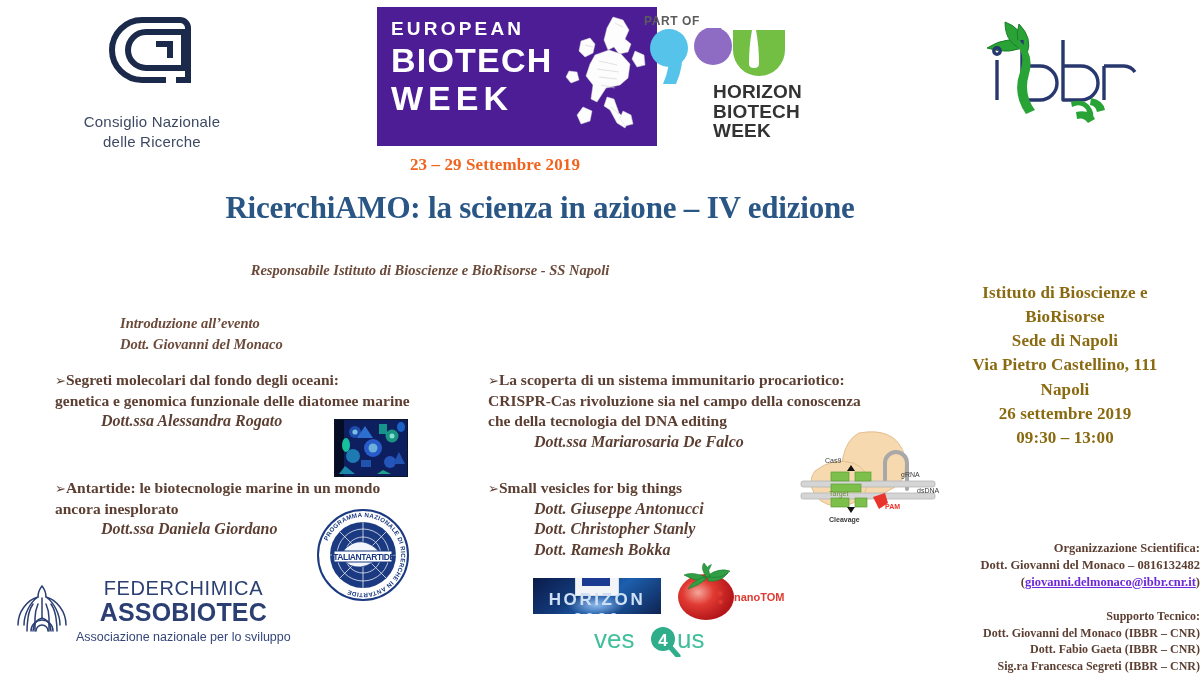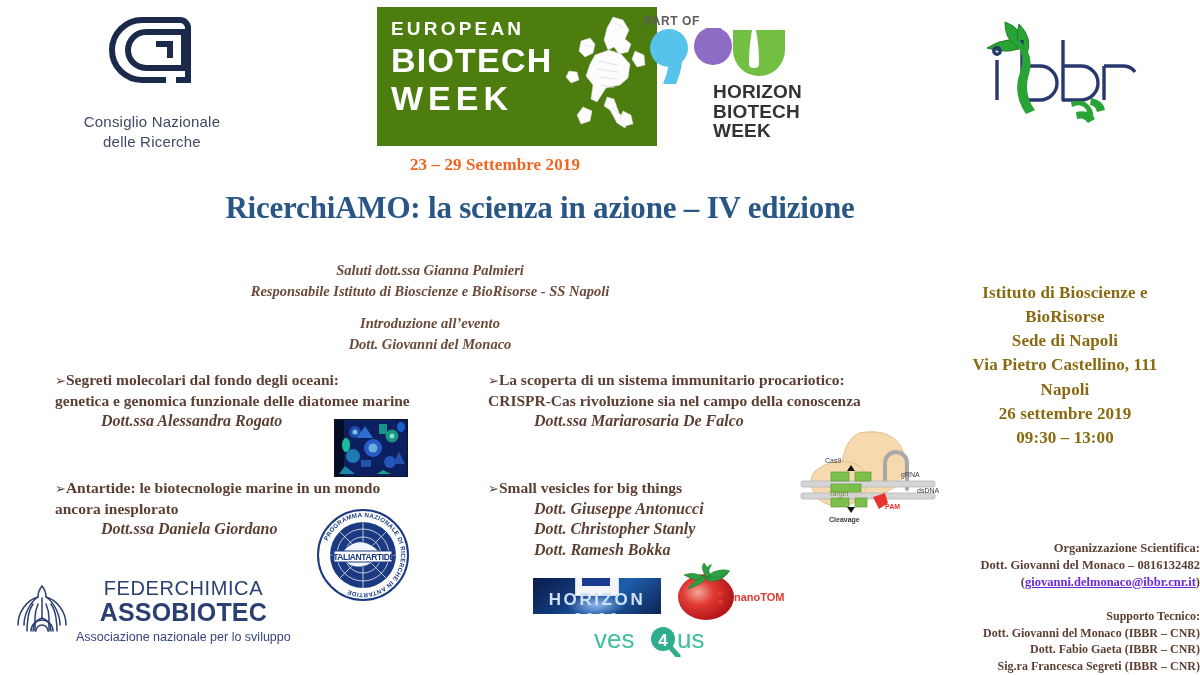--- a/index.html
+++ b/index.html
@@ -14,21 +14,21 @@
   
   #cnr-logo{left:52px;top:14px;width:200px;text-align:center;}
   #cnr-mark{width:92px;height:74px;margin:0 auto;position:relative;}
   #cnr-mark svg{display:block;}
   #cnr-caption{
     margin-top:24px;font-family:"Liberation Sans",sans-serif;
     font-size:15px;line-height:1.32;color:#3e4a63;letter-spacing:.2px;
   }
 
   
-  #ebw-logo{left:377px;top:7px;width:280px;height:139px;background:#4d7c0f;overflow:hidden;}
+  #ebw-logo{left:377px;top:7px;width:280px;height:139px;background:#4c1d95;overflow:hidden;}
   #ebw-text{position:absolute;left:14px;top:12px;width:130px;
     font-family:"Liberation Sans",sans-serif;color:#fff;font-weight:700;}
   #ebw-l1{font-size:19px;letter-spacing:3.2px;line-height:1;}
   #ebw-l2{font-size:34px;letter-spacing:1.2px;line-height:1.05;margin-top:5px;}
   #ebw-l3{font-size:34px;letter-spacing:5px;line-height:1.05;margin-top:2px;}
   #ebw-map{position:absolute;right:2px;top:4px;width:104px;height:132px;}
 
   
   #gbw-logo{left:637px;top:10px;width:150px;height:130px;}
   #gbw-partof{position:absolute;left:7px;top:4px;font-family:"Liberation Sans",sans-serif;
@@ -44,21 +44,21 @@
   #ebw-date{left:377px;top:155px;width:236px;text-align:center;
     font-size:17px;font-weight:700;color:#f1641e;letter-spacing:.1px;}
 
   
   #main-title{left:120px;top:190px;width:840px;text-align:center;
     font-size:31px;font-weight:700;color:#295685;letter-spacing:-.2px;}
 
   
   #greetings{left:120px;top:260px;width:620px;text-align:center;
     font-size:14.5px;font-weight:700;font-style:italic;color:#6b4a3a;line-height:1.45;}
-  #intro-block{left:120px;top:313px;width:620px;text-align:center;
+  #intro-block{left:120px;top:313px;width:620px;text-align:left;
     font-size:14.5px;font-weight:700;font-style:italic;color:#6b4a3a;line-height:1.45;}
 
   
   .talk-title{font-size:15.5px;font-weight:700;color:#5c3f32;line-height:1.33;}
   .talk-title .arrow{font-family:"DejaVu Sans",sans-serif;font-size:13px;}
   .speaker{font-size:16px;font-weight:700;font-style:italic;color:#5c3f32;
     line-height:1.3;padding-left:46px;}
 
   #talk-1{left:55px;top:370px;width:400px;}
   #talk-2{left:55px;top:478px;width:345px;}
@@ -193,21 +193,20 @@
       <path d="M116 90 q12 2 14 12 l-8 2 q-1 -6 -7 -7z"></path>
     </g>
   </svg>
 </div>
 
 <div class="abs" id="ebw-date">23 – 29 Settembre 2019</div>
 
 <div class="abs" id="main-title">RicerchiAMO: la scienza in azione – IV edizione</div>
 
 <div class="abs" id="greetings">
-  <div>Saluti dott.ssa Gianna Palmieri</div>
   <div>Responsabile Istituto di Bioscienze e BioRisorse - SS Napoli</div>
 </div>
 <div class="abs" id="intro-block">
   <div>Introduzione all’evento</div>
   <div>Dott. Giovanni del Monaco</div>
 </div>
 
 <div class="abs" id="talk-1">
   <div class="talk-title">
     <span class="arrow">➢</span><span>Segreti molecolari dal fondo degli oceani:</span>
@@ -266,20 +265,21 @@
     <text font-family="'Liberation Sans',sans-serif" font-size="6.2" font-weight="700" fill="#1b3a82" letter-spacing="0.3">
       <textPath href="#ring" startOffset="6%">PROGRAMMA NAZIONALE DI RICERCHE IN ANTARTIDE</textPath>
     </text>
   </svg>
 </div>
 
 <div class="abs" id="talk-3">
   <div class="talk-title">
     <span class="arrow">➢</span><span>La scoperta di un sistema immunitario procariotico:</span>
     <div>CRISPR-Cas rivoluzione sia nel campo della conoscenza</div>
+    <div>che della tecnologia del DNA editing</div>
   </div>
   <div class="speaker">Dott.ssa Mariarosaria De Falco</div>
 </div>
 
 <div class="abs" id="talk-4">
   <div class="talk-title">
     <span class="arrow">➢</span><span>Small vesicles for big things</span>
   </div>
   <div class="speaker">Dott. Giuseppe Antonucci</div>
   <div class="speaker">Dott. Christopher Stanly</div>

